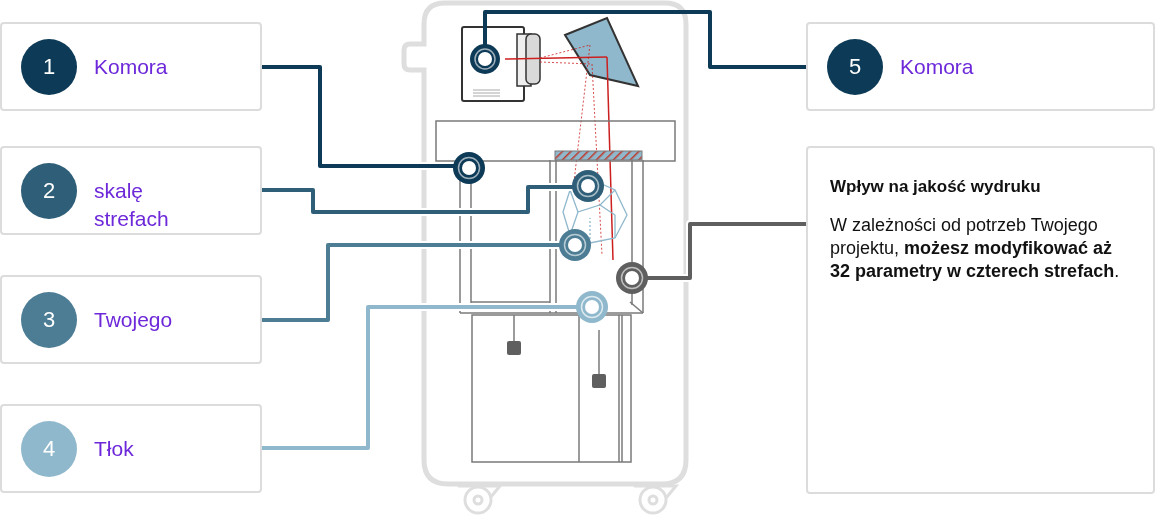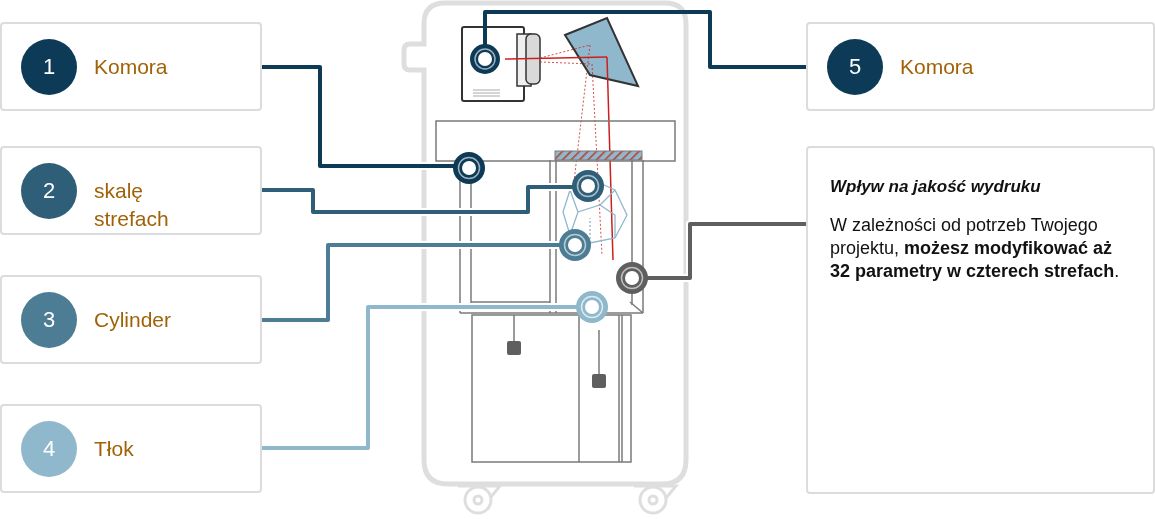--- a/index.html
+++ b/index.html
@@ -4,25 +4,25 @@
   <style>
     html, body { margin: 0; padding: 0; background: #ffffff; }
     body { width: 1155px; height: 519px; position: relative; overflow: hidden;
            font-family: "Liberation Sans", "DejaVu Sans", sans-serif; color: #111; }
     .stage { position: absolute; left: 0; top: 0; width: 1155px; height: 519px; }
     svg.machine { position: absolute; left: 0; top: 0; width: 1155px; height: 519px; }
     .card { position: absolute; background: #fff; border: 2px solid #dcdcdc; border-radius: 4px;
             box-sizing: border-box; display: flex; align-items: center; }
     .badge { width: 56px; height: 56px; border-radius: 50%; color: #fff; display: flex;
              align-items: center; justify-content: center; font-size: 22px; margin-left: 19px; flex: 0 0 56px; }
-    .label { margin-left: 17px; font-size: 21px; line-height: 28px; color: #a16207; }
+    .label { margin-left: 17px; font-size: 21px; line-height: 28px; color: #6d28d9; }
     .info { position: absolute; left: 806px; top: 146px; width: 349px; height: 348px;
             border: 2px solid #dcdcdc; border-radius: 4px; box-sizing: border-box; background: #fff;
             padding: 28px 22px 0 22px; font-size: 18px; line-height: 23px; }
-    .info h3 { margin: 0 0 16px 0; font-size: 17px; font-weight: bold; line-height: 22px; font-style: italic; }
+    .info h3 { margin: 0 0 16px 0; font-size: 17px; font-weight: bold; line-height: 22px; }
     .info p { margin: 16px 0 23px 0; }
     .info b { font-weight: bold; }
   </style>
 </head>
 <body>
 
 <div class="stage">
 
   <svg class="machine" viewBox="0 0 1155 519">
 
@@ -164,21 +164,21 @@
     <div class="badge" style="background:#2f5f78;">2</div>
     <div class="label" style="width:160px;">
       <br>
       <span>skalę</span><br>
       <span>strefach</span>
     </div>
   </div>
 
   <div class="card" style="left:0;top:275px;width:262px;height:89px;">
     <div class="badge" style="background:#4d7d94;">3</div>
-    <div class="label">Cylinder</div>
+    <div class="label">Twojego</div>
   </div>
 
   <div class="card" style="left:0;top:404px;width:262px;height:89px;">
     <div class="badge" style="background:#8fb8cc;">4</div>
     <div class="label">Tłok</div>
   </div>
 
   <div class="card" style="left:806px;top:22px;width:349px;height:89px;">
     <div class="badge" style="background:#0d3a56;">5</div>
     <div class="label">Komora</div>

